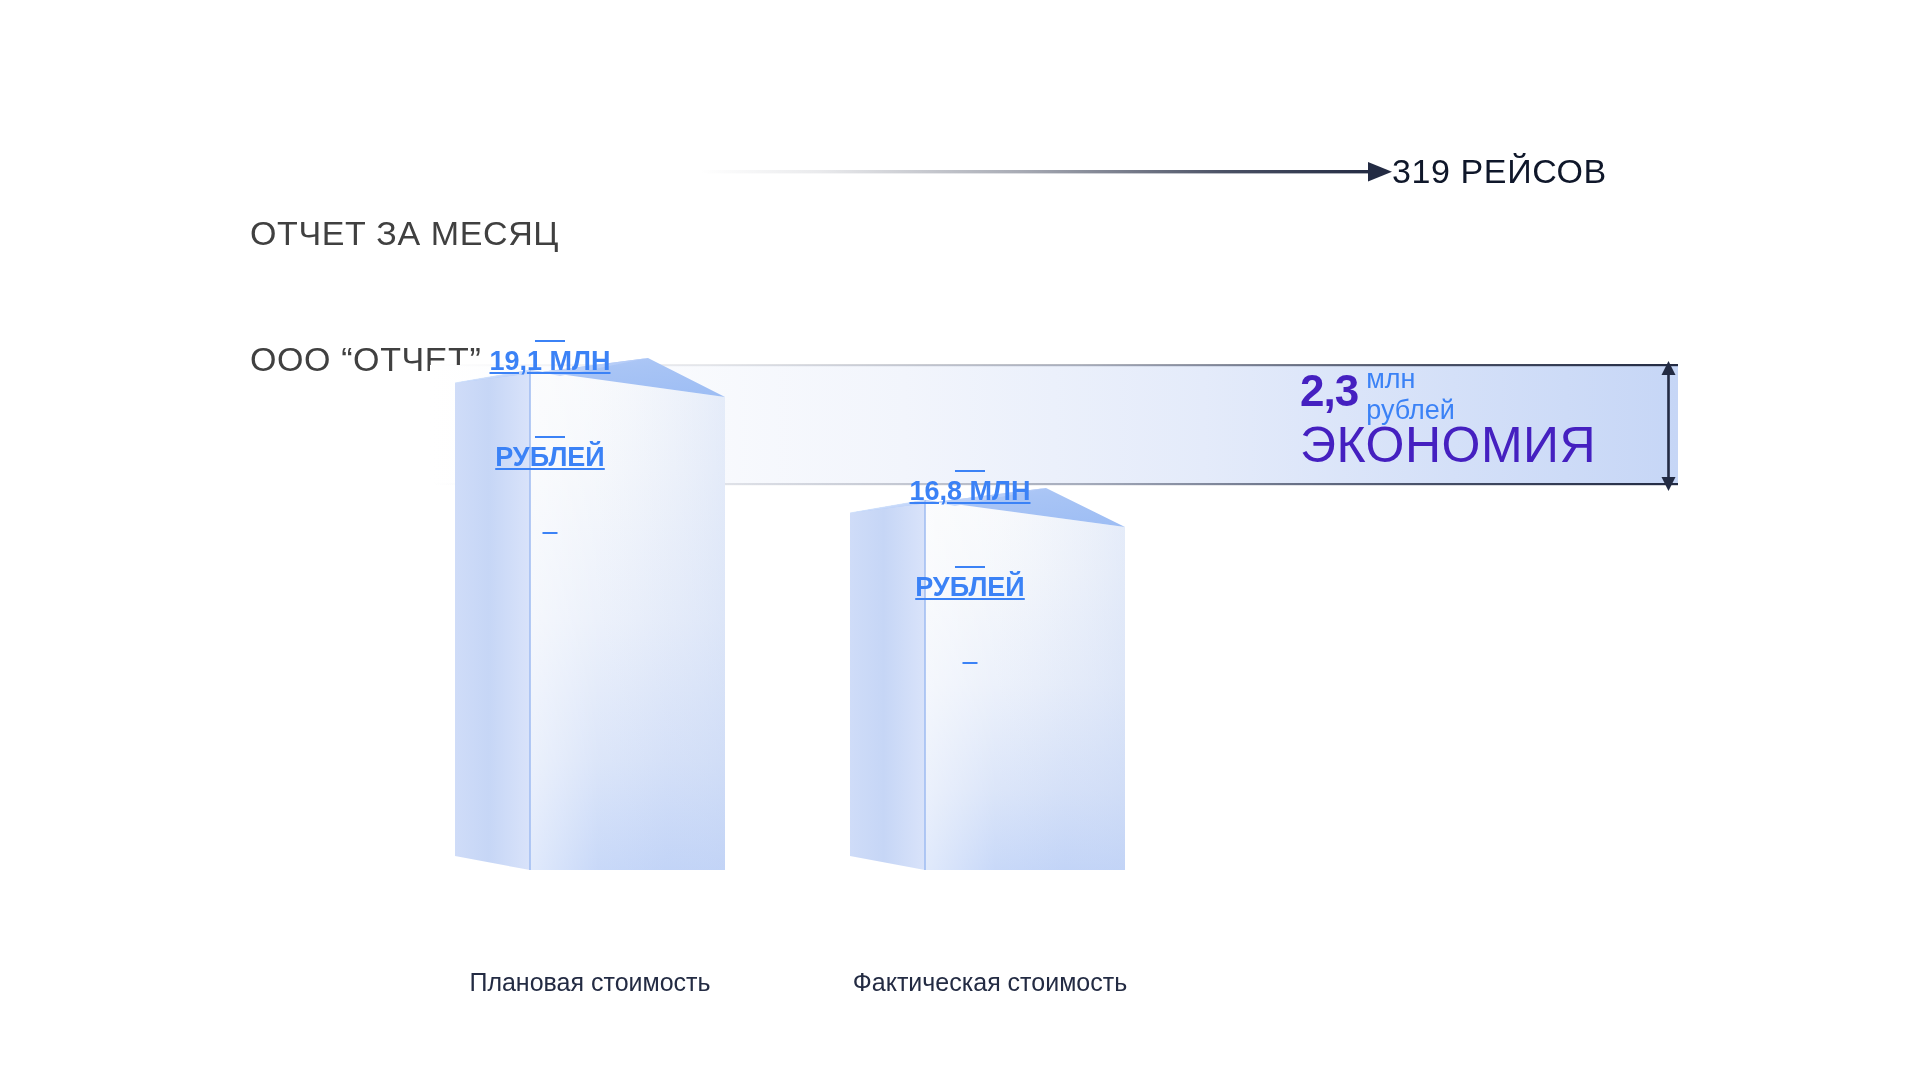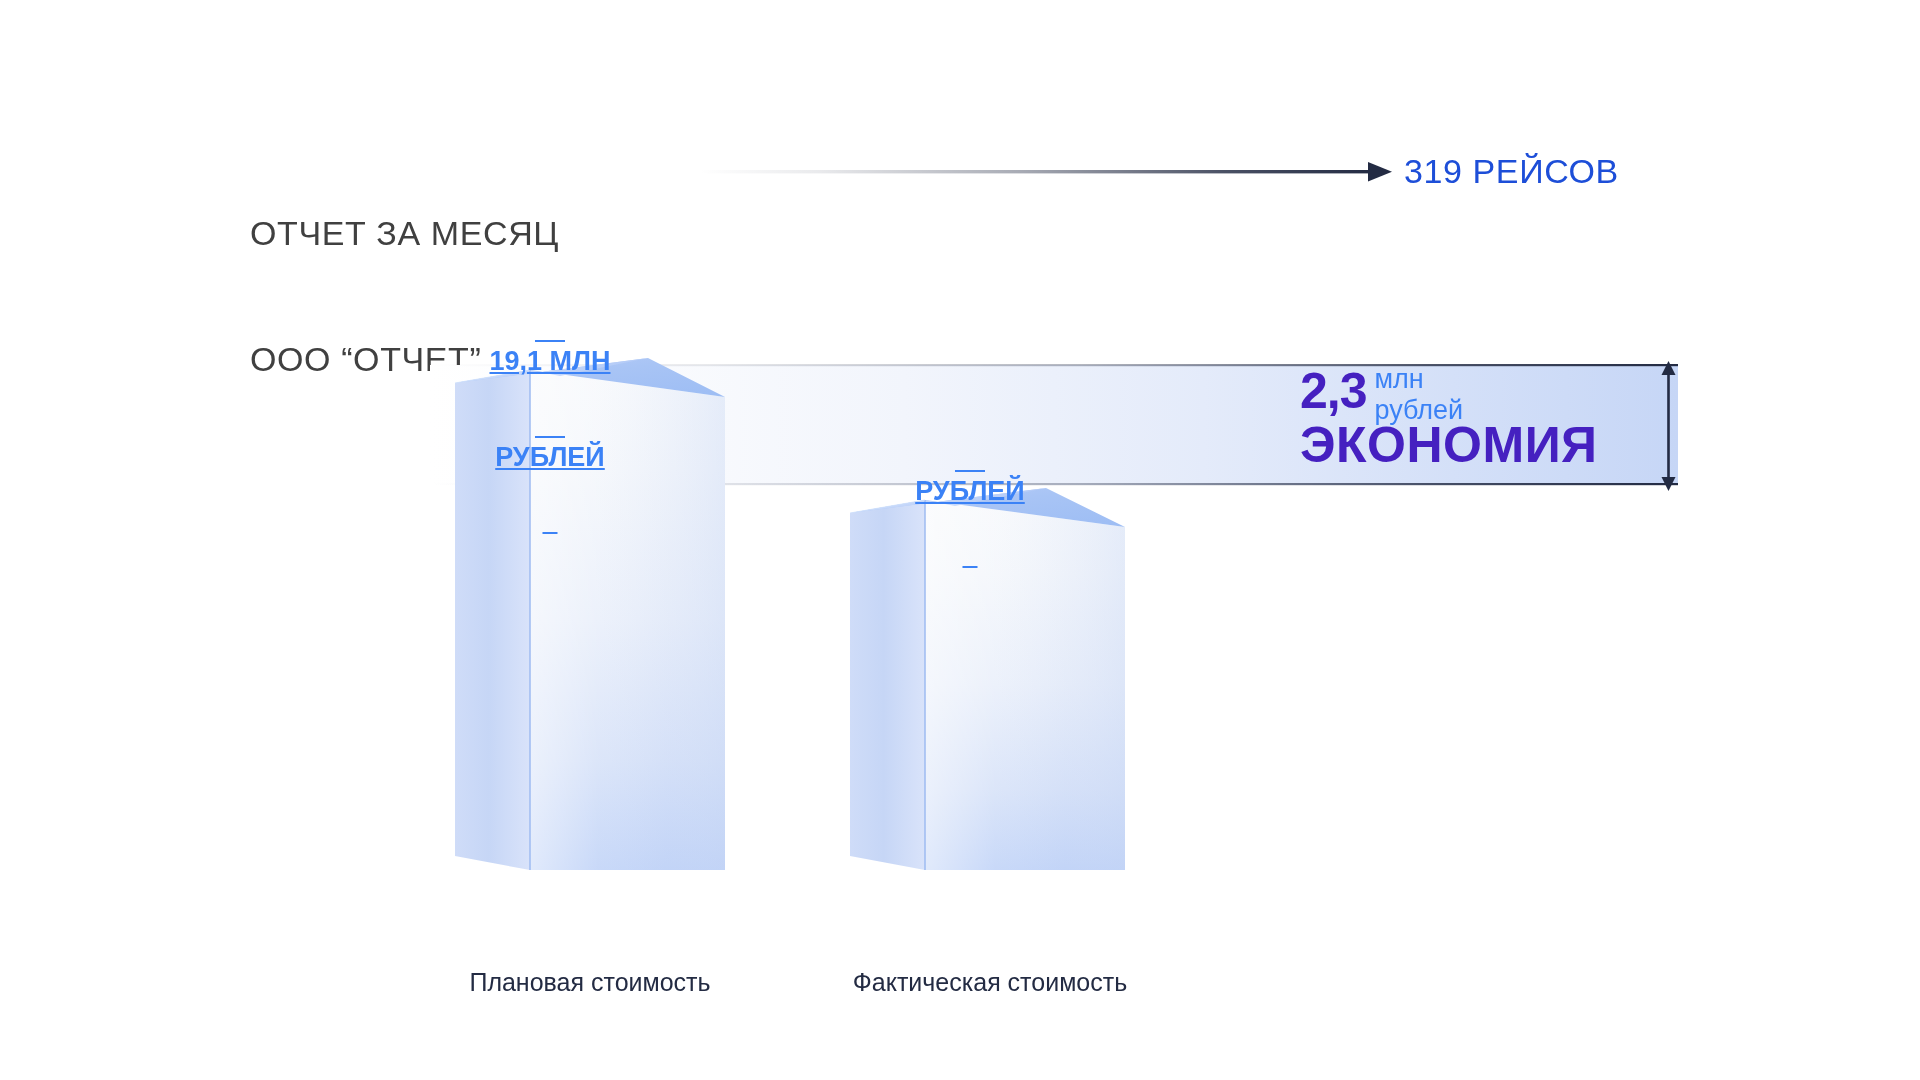--- a/index.html
+++ b/index.html
@@ -47,24 +47,23 @@
     height: 44px;
   }
 
   .header-count {
     position: absolute;
     left: 1392px;
     top: 150px;
     font-size: 34px;
     line-height: 42px;
     letter-spacing: 0.6px;
-    color: #1d4ed8;
+    color: #0f172a;
     font-weight: 400;
     white-space: nowrap;
-    margin-left: 12px;
   }
 
   
   .savings-band {
     position: absolute;
     left: 430px;
     top: 362px;
     width: 1250px;
     height: 126px;
   }
@@ -79,42 +78,42 @@
     pointer-events: none;
   }
   .savings-row {
     position: absolute;
     left: 0;
     top: 2px;
     display: flex;
     align-items: flex-start;
   }
   .savings-value {
-    font-size: 50px;
+    font-size: 44px;
     line-height: 58px;
     font-weight: 700;
     color: #4520c0;
     letter-spacing: -1px;
   }
   .savings-unit {
     margin-left: 8px;
     margin-top: 2px;
     font-size: 27px;
     line-height: 31px;
     font-weight: 400;
     color: #3b82f6;
   }
   .savings-unit span { display: block; }
   .savings-caption {
     position: absolute;
     left: 0;
     top: 56px;
     font-size: 50px;
     line-height: 58px;
-    font-weight: 700;
+    font-weight: 400;
     color: #4520c0;
     letter-spacing: 0.5px;
     white-space: nowrap;
   }
 
   
   .bars-layer {
     position: absolute;
     left: 0;
     top: 0;
@@ -289,20 +288,21 @@
         <line x1="850" y1="513" x2="925" y2="500" stroke="#cfe0fb" stroke-width="1" opacity="0.8"></line>
       </g>
     </svg>
   </div>
 
   <div class="bar-value" id="bar-value-0">
     <span class="line">19,1 МЛН</span>
     <span class="line">РУБЛЕЙ</span>
   </div>
   <div class="bar-value" id="bar-value-1">
+    <span class="line">16,8 МЛН</span>
     <span class="line">РУБЛЕЙ</span>
   </div>
 
   <div class="bar-caption" id="bar-caption-0">
     <span class="line">Плановая стоимость</span>
     <span class="line">рейсов за месяц</span>
   </div>
   <div class="bar-caption" id="bar-caption-1">
     <span class="line">Фактическая стоимость</span>
     <span class="line">рейсов за месяц</span>

